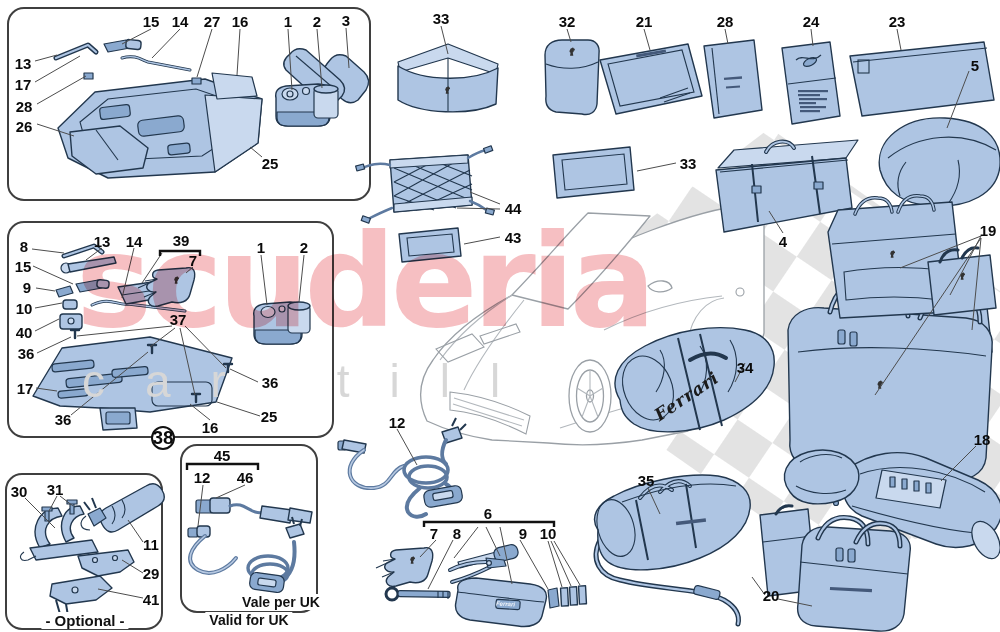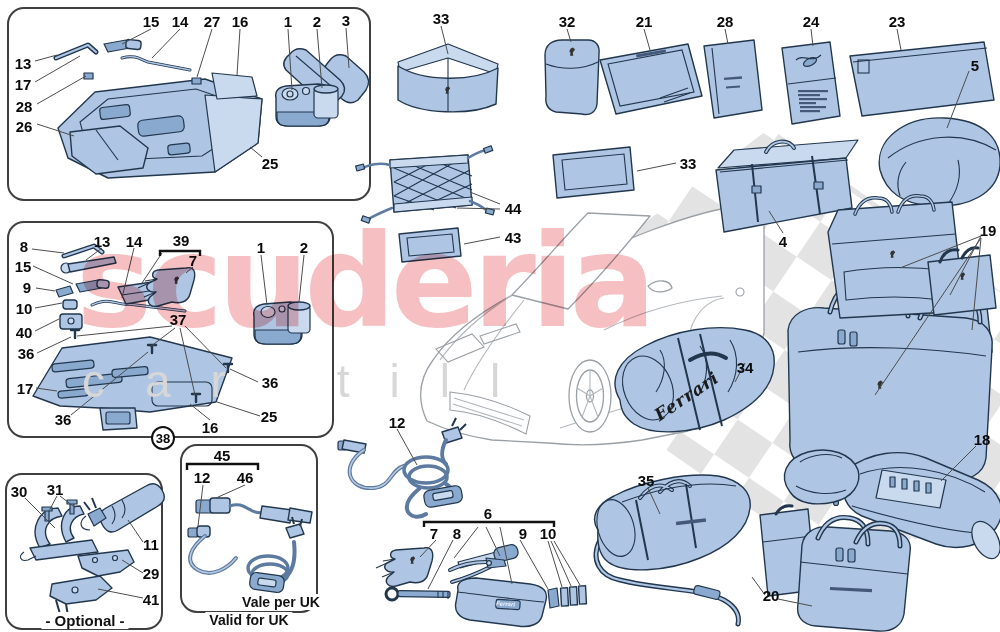--- a/index.html
+++ b/index.html
@@ -20,21 +20,21 @@
   .brk{fill:none;stroke:#111;stroke-width:2.4;}
   .box{fill:none;stroke:#3f3f3f;stroke-width:2;}
   .car{fill:#ffffff;stroke:#9aa0a6;stroke-width:1.3;stroke-linejoin:round;}
   .carl{fill:none;stroke:#b3b8bd;stroke-width:1.1;}
   .mark{fill:#44597a;}
 
   
   .callout{position:absolute;transform:translate(-50%,-50%);font:700 15px "Liberation Sans",sans-serif;
            color:#0a0a0a;z-index:3;white-space:nowrap;}
   .callout.circled{border:2px solid #111;border-radius:50%;width:20px;height:20px;display:flex;
-           align-items:center;justify-content:center;background:#fff;font-size:13px;}
+           align-items:center;justify-content:center;background:#fff;font-size:19px;}
   .cap{position:absolute;transform:translateX(-50%);font:700 14px "Liberation Sans",sans-serif;
        color:#111;background:#fff;padding:0 4px;white-space:nowrap;z-index:3;}
   .wm1{position:absolute;left:76px;top:218px;font:700 128px "DejaVu Sans",sans-serif;color:#e85d66;
        opacity:.40;letter-spacing:-5px;z-index:4;mix-blend-mode:multiply;pointer-events:none;line-height:1;}
   .wm2{position:absolute;left:82px;top:358px;font:400 46px "Liberation Sans",sans-serif;color:#d7d7d7;
        letter-spacing:40px;word-spacing:18px;z-index:2;pointer-events:none;line-height:1;}
   .brand34{position:absolute;left:650px;top:386px;transform:rotate(-34deg);
        font:italic 700 17px "DejaVu Serif",serif;color:#1b1b1b;letter-spacing:1px;z-index:2;}
   .brand6{position:absolute;left:496px;top:601px;transform:rotate(3deg);
        font:italic 700 6px "Liberation Sans",sans-serif;color:#f2f5fa;z-index:2;}

